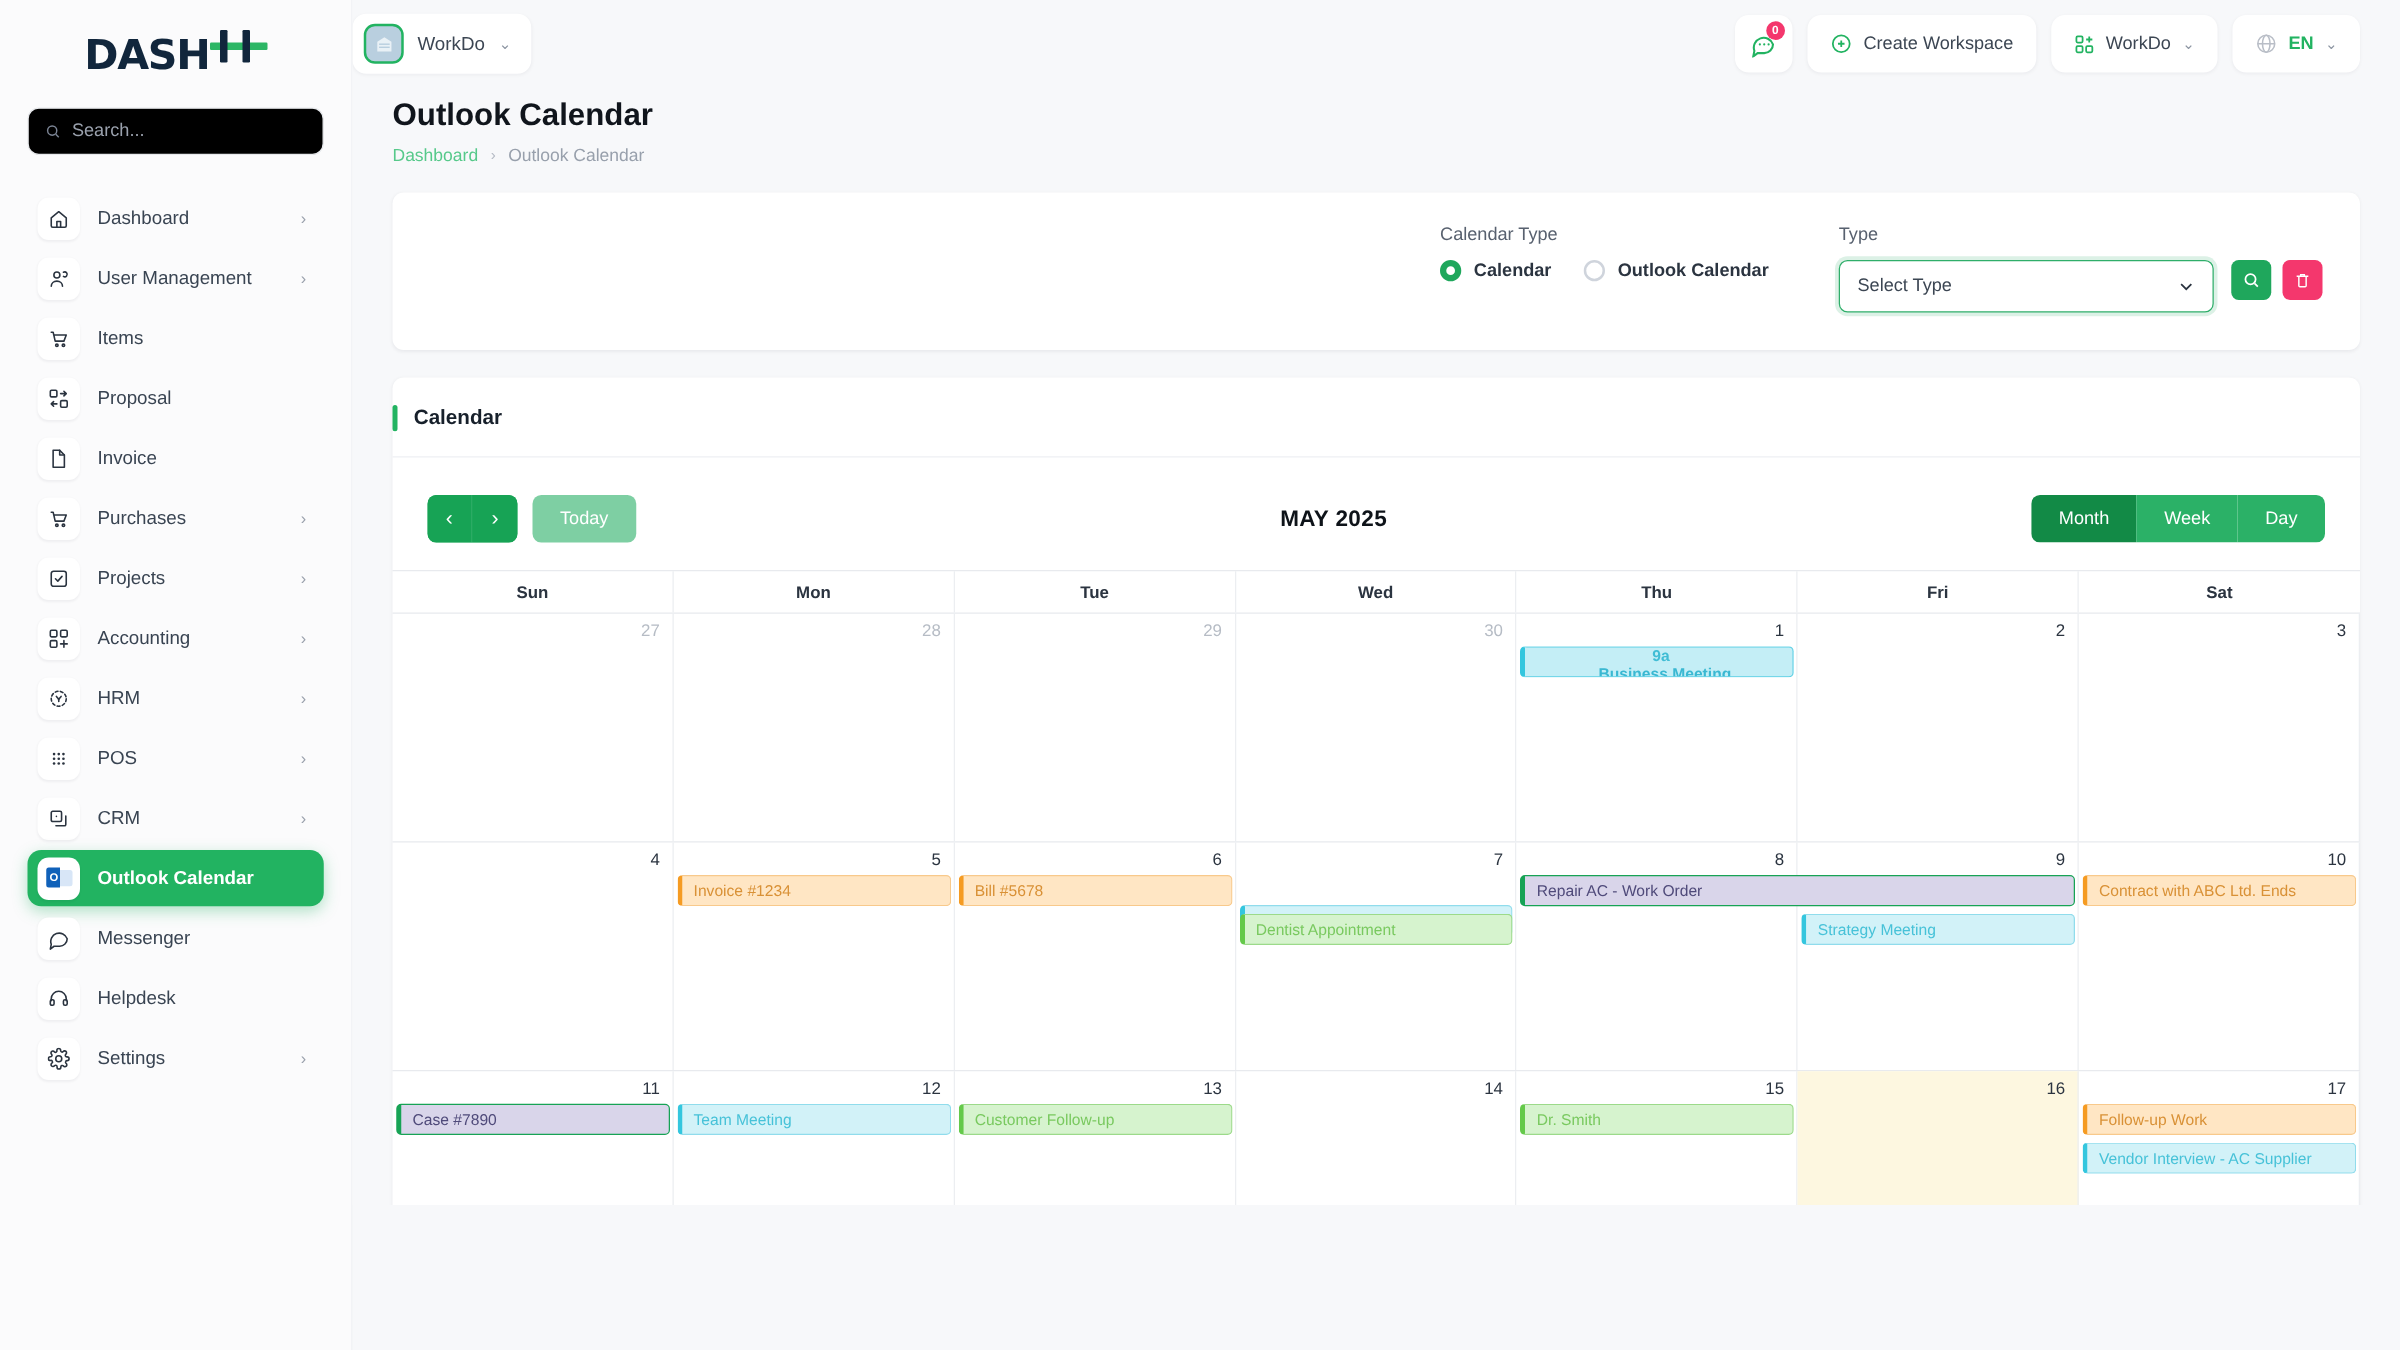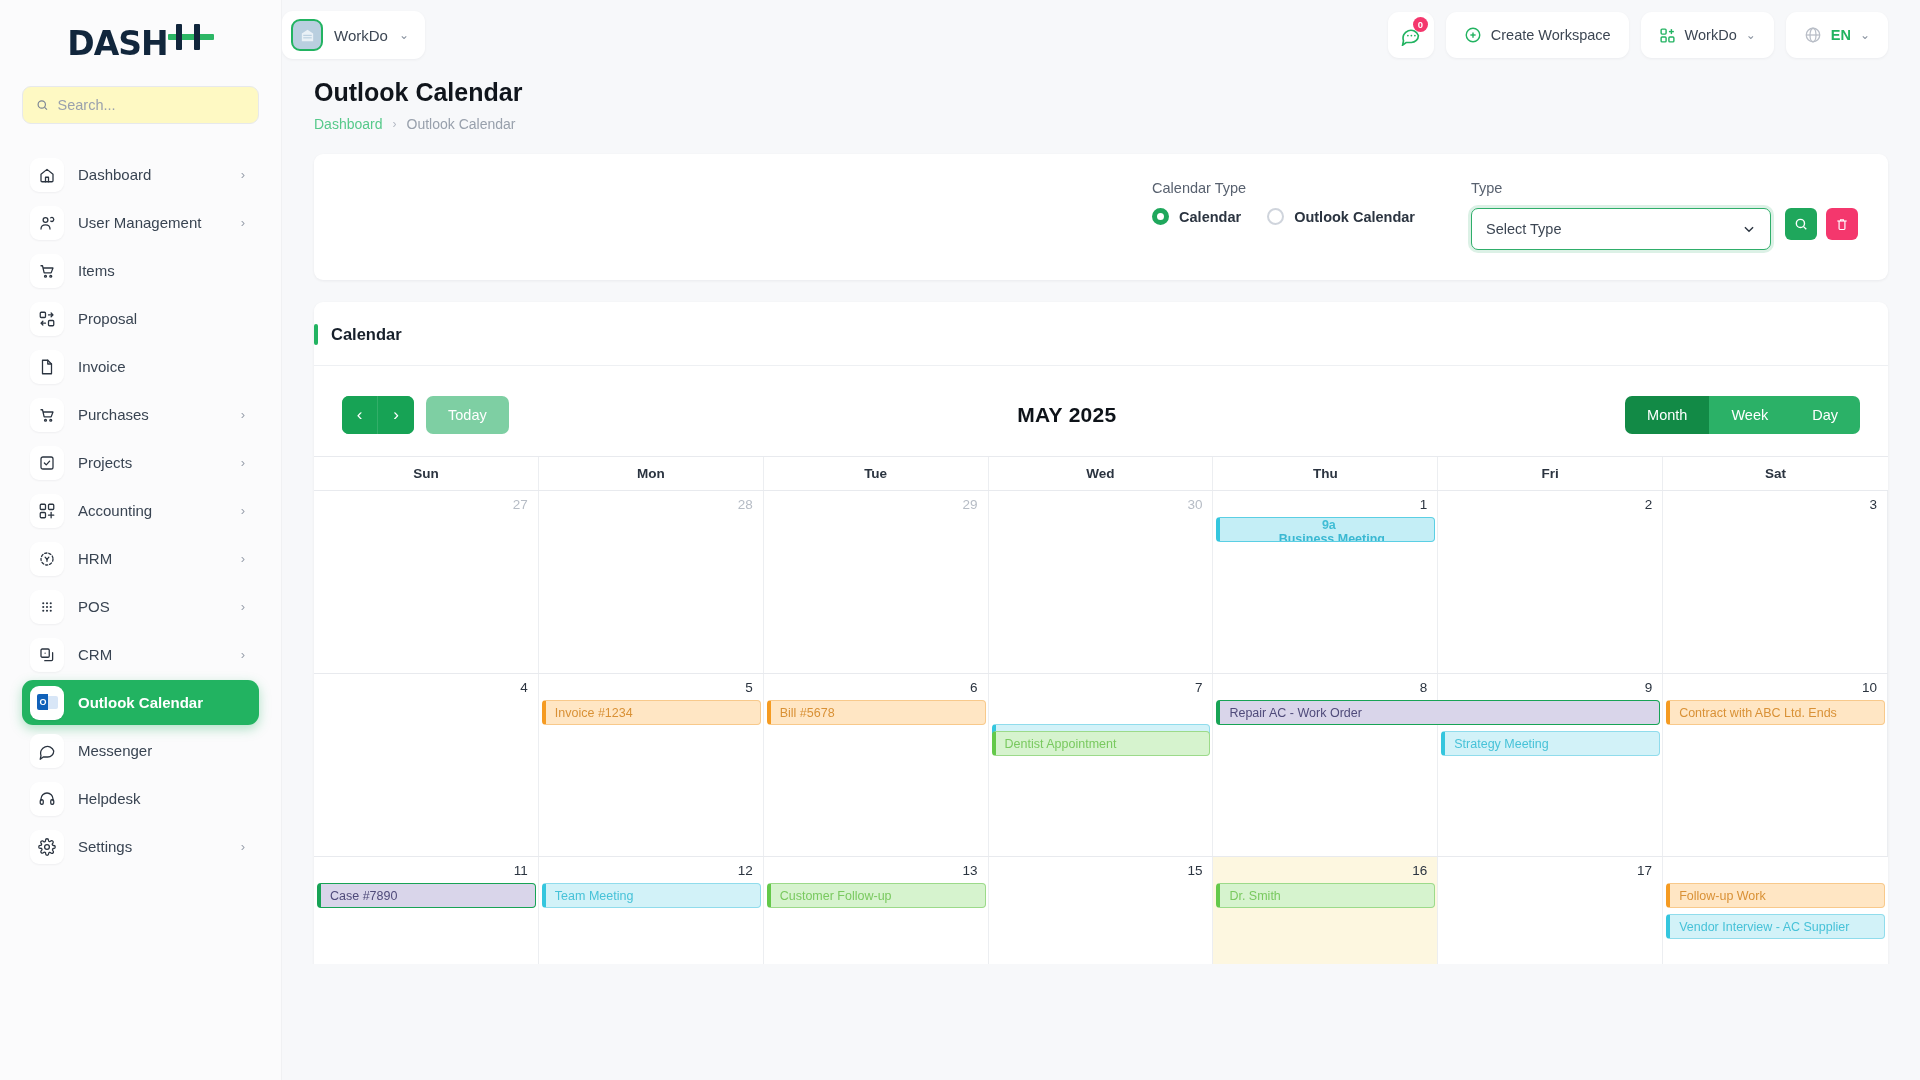--- a/index.html
+++ b/index.html
@@ -25,21 +25,21 @@
     font-size: 33px; font-weight: 800; letter-spacing: -1px;
     color: #11263c; font-family: "DejaVu Sans", sans-serif;
   }
   .logo-plus { position: relative; width: 46px; height: 26px; margin-left: -2px; }
   .logo-plus .hbar { position:absolute; top:10px; left:0; width:46px; height:6px; background:#2cb665; border-radius:1px;}
   .logo-plus .v1 { position:absolute; top:0; left:8px; width:6px; height:26px; background:#11263c; border-radius:1px;}
   .logo-plus .v2 { position:absolute; top:0; left:26px; width:6px; height:26px; background:#11263c; border-radius:1px;}
 
   .search-box {
     height: 38px; border: 1px solid #e7e9ec; border-radius: 9px;
-    background: #fef9c3; display: flex; align-items: center; gap: 9px;
+    background: #000000; display: flex; align-items: center; gap: 9px;
     padding: 0 13px; margin-bottom: 28px;
   }
   .search-box input {
     border: none; outline: none; background: transparent;
     font-size: 14.5px; color: #7b8494; width: 100%;
     font-family: "Liberation Sans", sans-serif;
   }
   .search-box input::placeholder { color: #9aa1ad; }
 
   .nav { display: flex; flex-direction: column; gap: 3px; }
@@ -147,21 +147,21 @@
   .navbtns button {
     width: 36px; height: 38px; background:#17a355; border:none; color:#fff;
     font-size: 17px; cursor:pointer; font-family:"Liberation Sans",sans-serif;
   }
   .navbtns button:first-child { border-right: 1px solid rgba(255,255,255,.12); }
   .today-btn {
     margin-left: 12px; background:#7ecfa3; color:#fff; border:none;
     border-radius: 7px; height: 38px; padding: 0 22px; font-size: 14.5px; cursor:pointer;
     font-family:"Liberation Sans",sans-serif;
   }
-  .month-title { flex:1; text-align:center; font-size: 21px; font-weight:700; color:#0e1319; letter-spacing:.3px;}
+  .month-title { flex:1; text-align:center; font-size: 18px; font-weight:700; color:#0e1319; letter-spacing:.3px;}
   .viewtoggle { display:flex; border-radius: 7px; overflow:hidden; }
   .viewtoggle button {
     border:none; height: 38px; padding: 0 22px; font-size: 14.5px; color:#fff;
     background:#2bb167; cursor:pointer; font-family:"Liberation Sans",sans-serif;
   }
   .viewtoggle button.active { background:#128a46; }
 
   
   .grid-head { display:grid; grid-template-columns: repeat(7,1fr); border-top:1px solid #e8eaee; }
   .grid-head div {
@@ -610,20 +610,23 @@
               <div class="daycell">
                 <div class="dnum">11</div>
               </div>
               <div class="daycell">
                 <div class="dnum">12</div>
               </div>
               <div class="daycell">
                 <div class="dnum">13</div>
               </div>
               <div class="daycell">
+                <div class="dnum">14</div>
+              </div>
+              <div class="daycell">
                 <div class="dnum">15</div>
               </div>
               <div class="daycell today">
                 <div class="dnum">16</div>
               </div>
               <div class="daycell">
                 <div class="dnum">17</div>
               </div>
               <div class="ev-layer">
                 <div class="ev purple" style="left: calc(0% + 3px); width: calc(14.2857% - 6px); top: 0px;">

